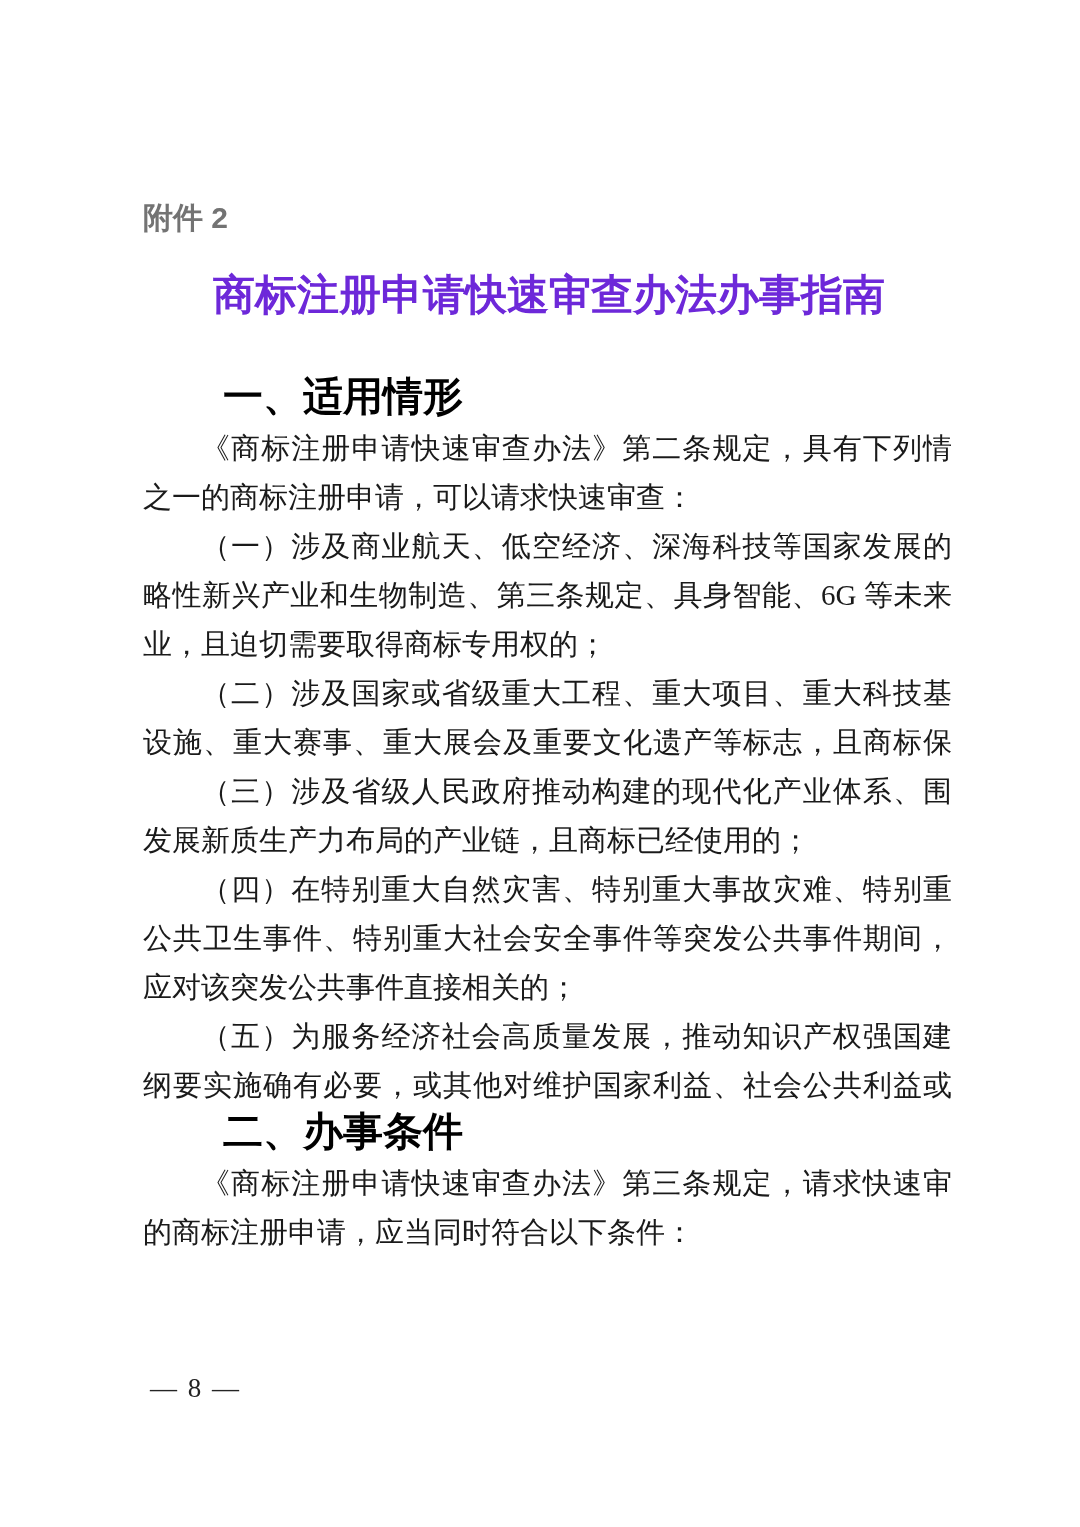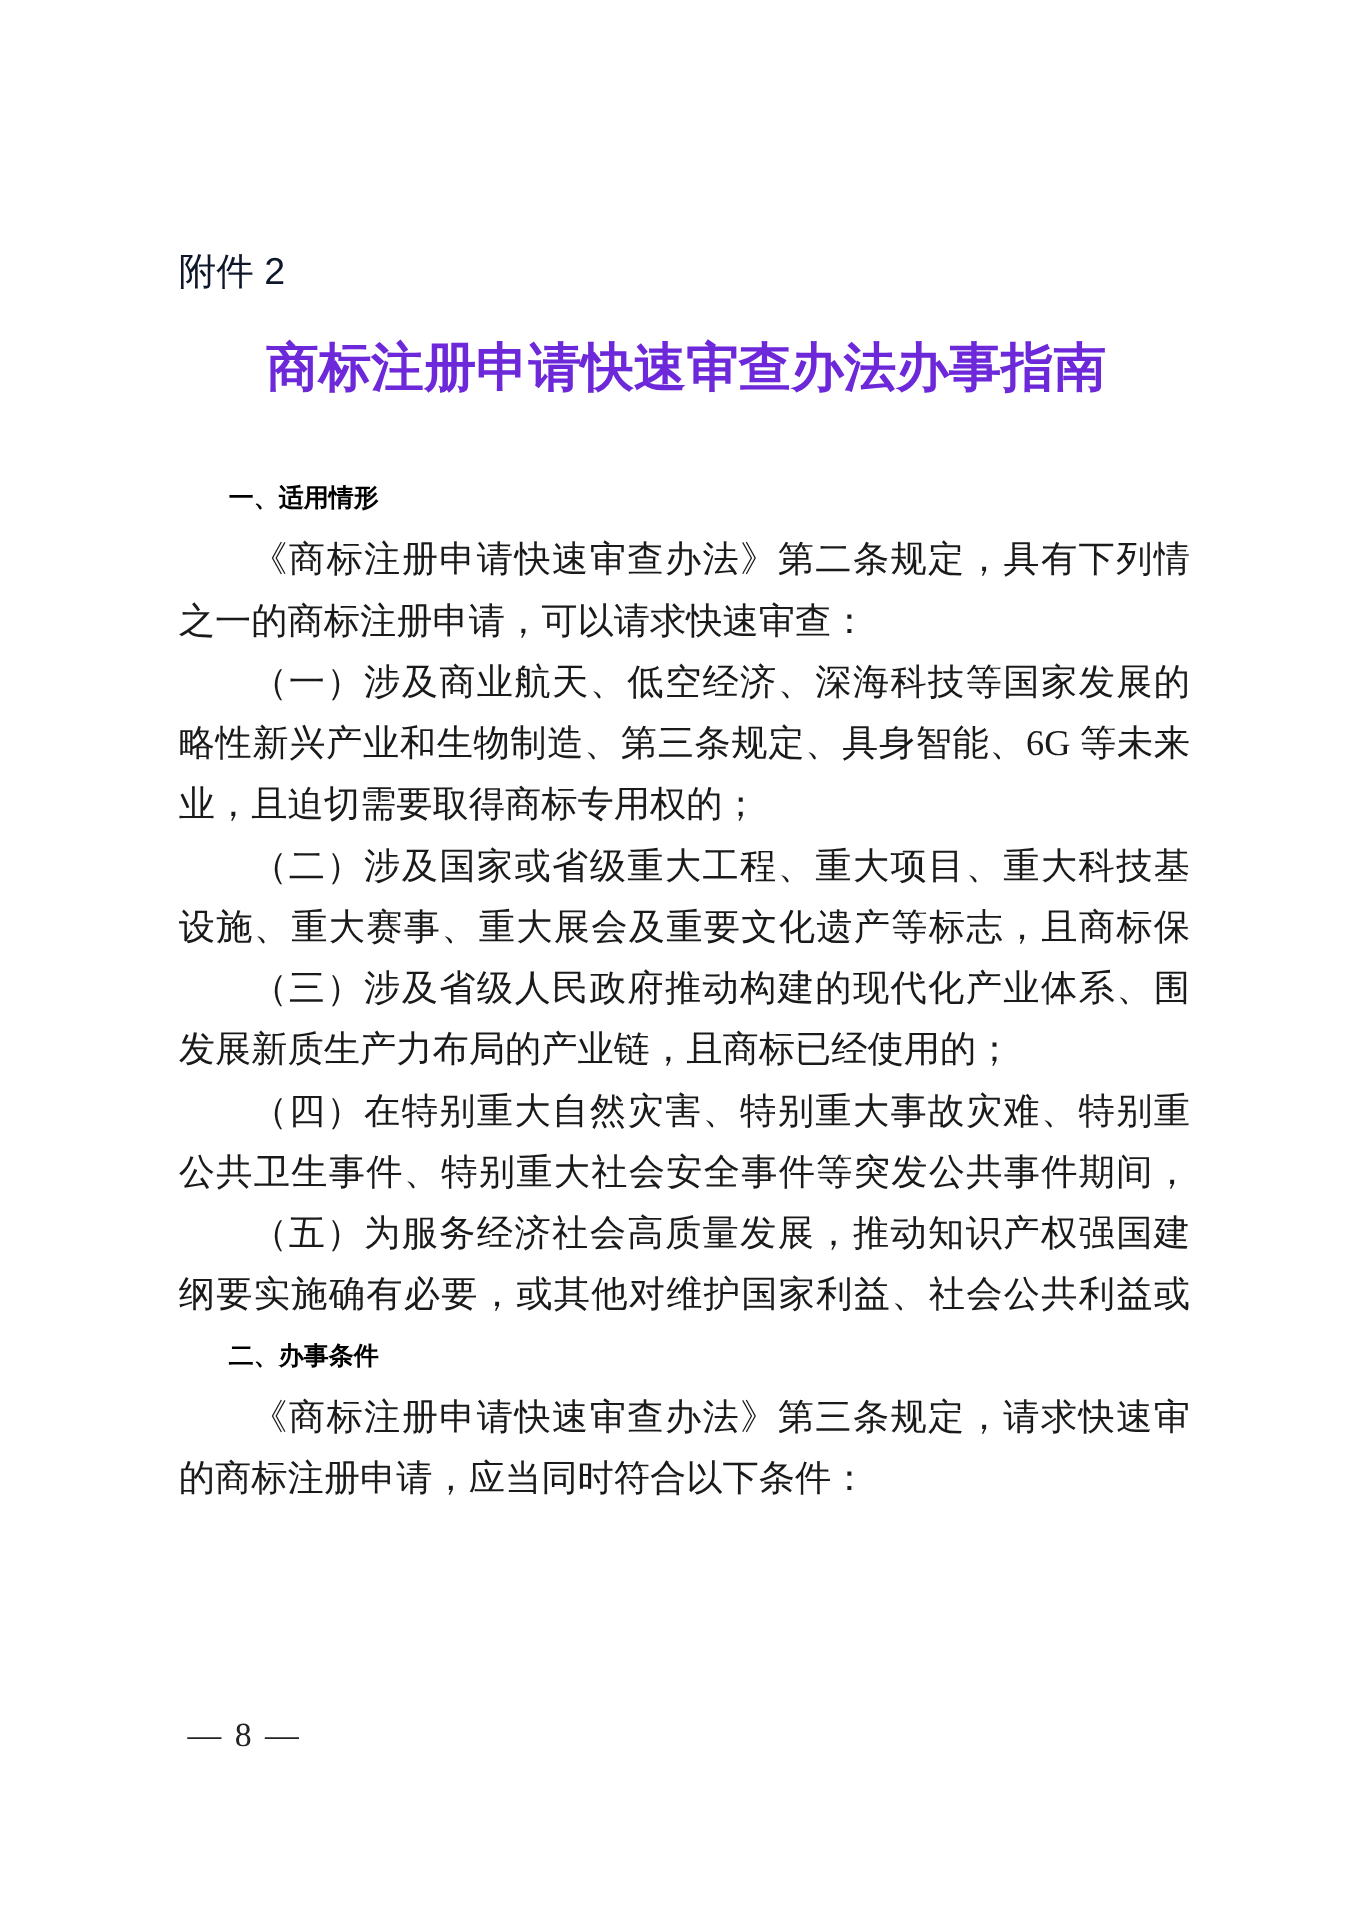--- a/index.html
+++ b/index.html
@@ -14,24 +14,24 @@
     background: #ffffff;
     overflow: hidden;
     font-family: "Liberation Serif", "DejaVu Serif", serif;
     color: #1d1d1d;
   }
   .attachment-label {
     position: absolute;
     left: 143px;
     top: 200px;
     font-family: "Liberation Sans", "DejaVu Sans", sans-serif;
-    font-weight: 400;
+    font-weight: 700;
     font-size: 30px;
     line-height: 36px;
-    color: #0f172a;
+    color: #737373;
     white-space: nowrap;
   }
   .doc-title {
     position: absolute;
     left: 143px;
     top: 270px;
     width: 812px;
     text-align: center;
     font-family: "Liberation Serif", "DejaVu Serif", serif;
     font-weight: 700;
@@ -54,23 +54,23 @@
   .line {
     height: 49px;
     overflow: hidden;
   }
   .line.first { text-indent: 2em; }
   .line.full {
     text-align: justify;
     text-align-last: justify;
   }
   .line.heading {
-    font-family: Liberation Sans, sans-serif;
+    font-family: Liberation Mono, monospace;
     font-weight: 600;
-    font-size: 20px;
+    font-size: 40px;
     color: #000000;
     text-align: left;
     text-align-last: auto;
   }
   .page-footer {
     position: absolute;
     left: 150px;
     top: 1372px;
     font-size: 27px;
     line-height: 32px;
@@ -109,20 +109,21 @@
     </div>
 
     <div class="para">
       <div class="line first full">（三）涉及省级人民政府推动构建的现代化产业体系、围绕</div>
       <div class="line">发展新质生产力布局的产业链，且商标已经使用的；</div>
     </div>
 
     <div class="para">
       <div class="line first full">（四）在特别重大自然灾害、特别重大事故灾难、特别重大</div>
       <div class="line full">公共卫生事件、特别重大社会安全事件等突发公共事件期间，与</div>
+      <div class="line">应对该突发公共事件直接相关的；</div>
     </div>
 
     <div class="para">
       <div class="line first full">（五）为服务经济社会高质量发展，推动知识产权强国建设</div>
       <div class="line full">纲要实施确有必要，或其他对维护国家利益、社会公共利益或者</div>
     </div>
 
     <div class="line heading first">二、办事条件</div>
 
     <div class="para">

